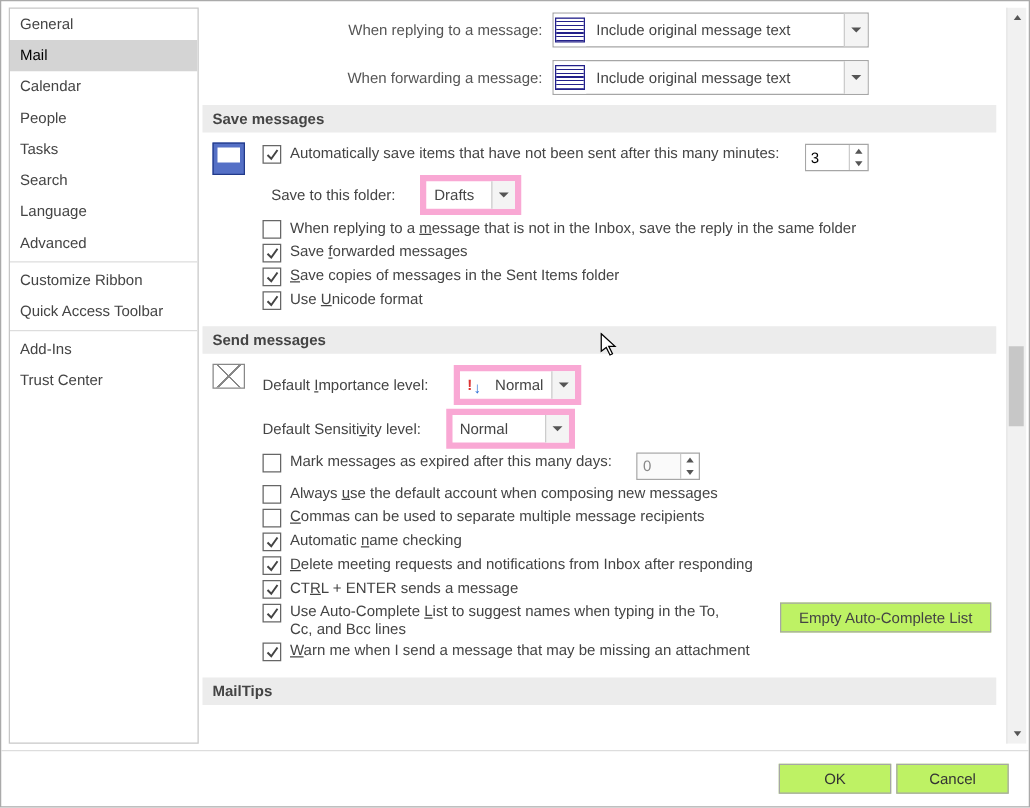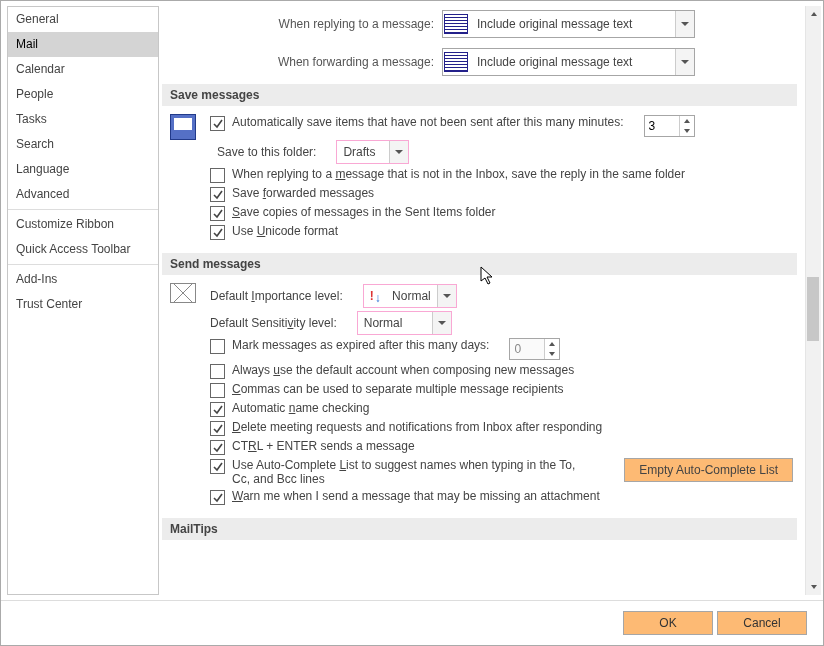--- a/index.html
+++ b/index.html
@@ -74,21 +74,21 @@
   .label-r {
     width: 280px;
     text-align: right;
     padding-right: 8px;
     color: #555;
     box-sizing: border-box;
   }
   .combo {
     display: inline-flex;
     align-items: center;
-    border: 1px solid #f9a8d4;
+    border: 5px solid #f9a8d4;
     background: #fff;
     height: 22px;
   }
   .combo .cv {
     padding: 0 6px;
     display: inline-flex;
     align-items: center;
     gap: 4px;
     min-width: 40px;
   }
@@ -216,21 +216,21 @@
   .small-input {
     border:1px solid #a6a6a6;
     padding:2px 6px;
     width: 200px;
     color:#888;
   }
   .btn {
     display:inline-block;
     border:1px solid #a6a6a6;
     padding:4px 14px;
-    background:#fdba74;
+    background:#bef264;
     cursor:default;
   }
   .dlg-buttons {
     height: 44px;
     display:flex;
     align-items:center;
     justify-content:flex-end;
     gap:4px;
     padding: 0 16px;
   }

